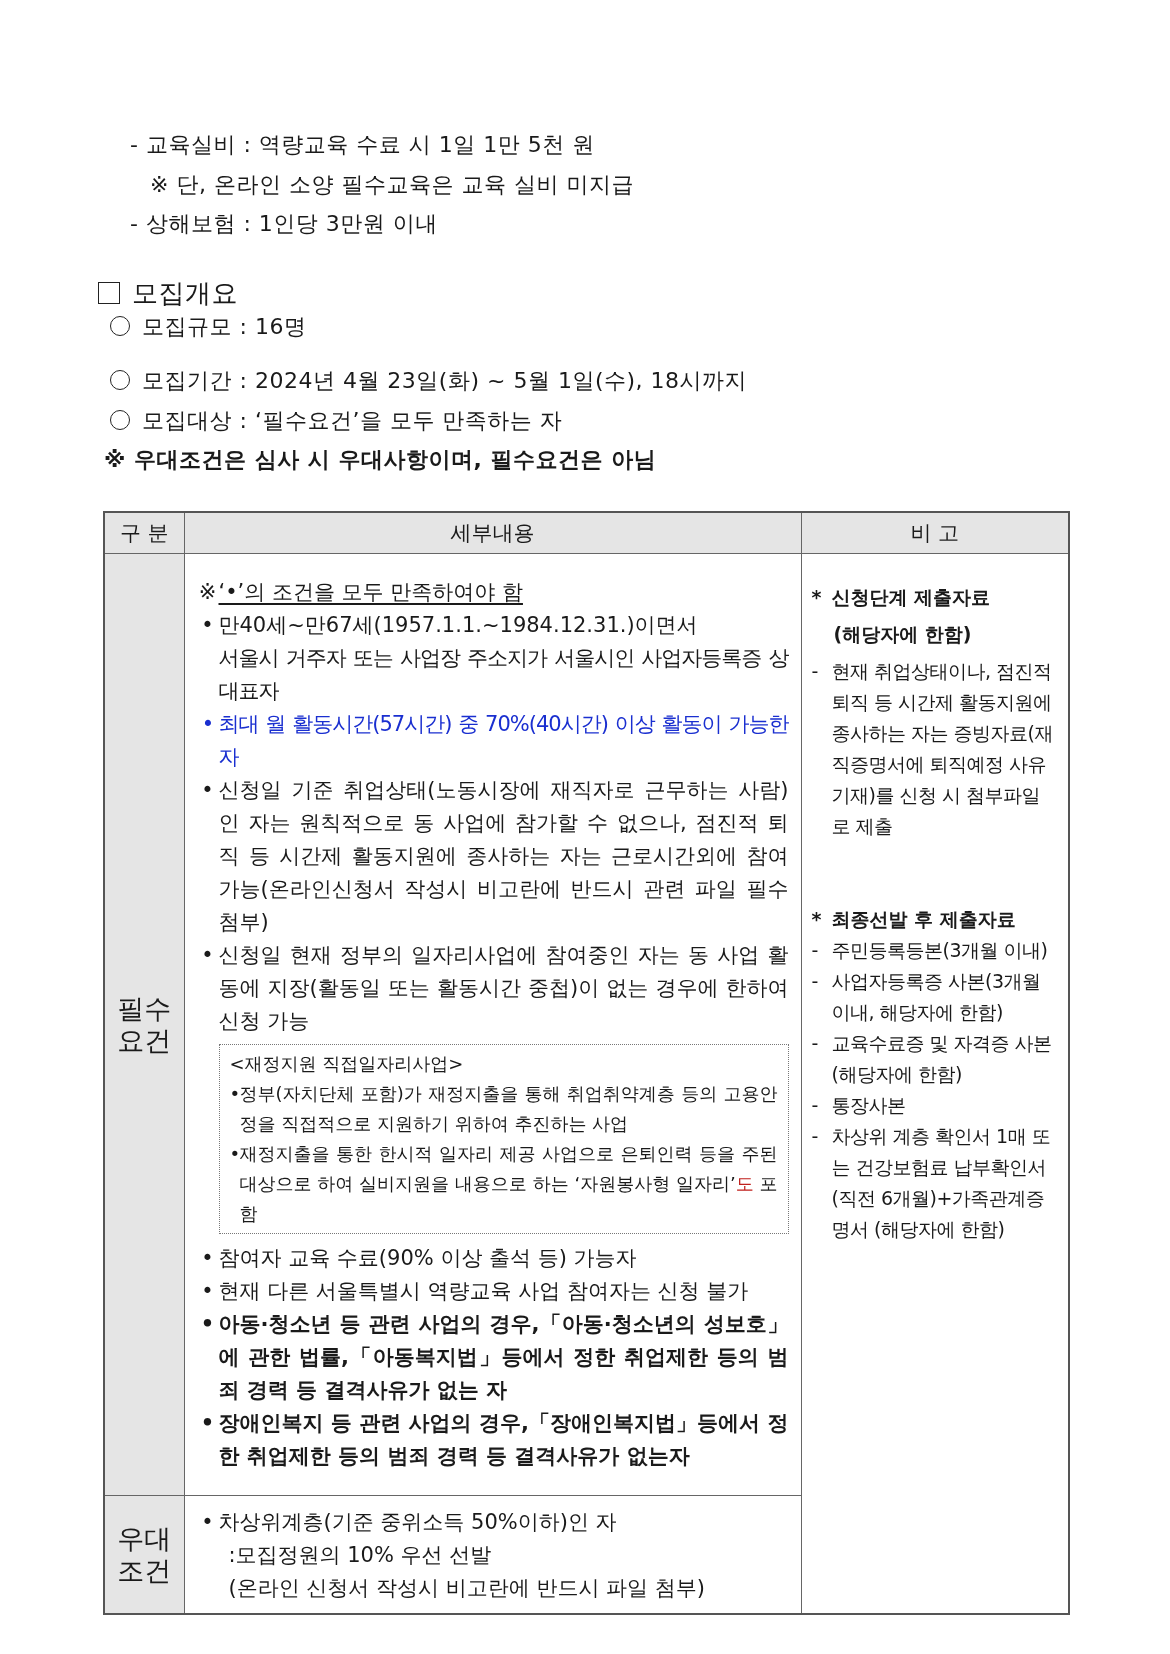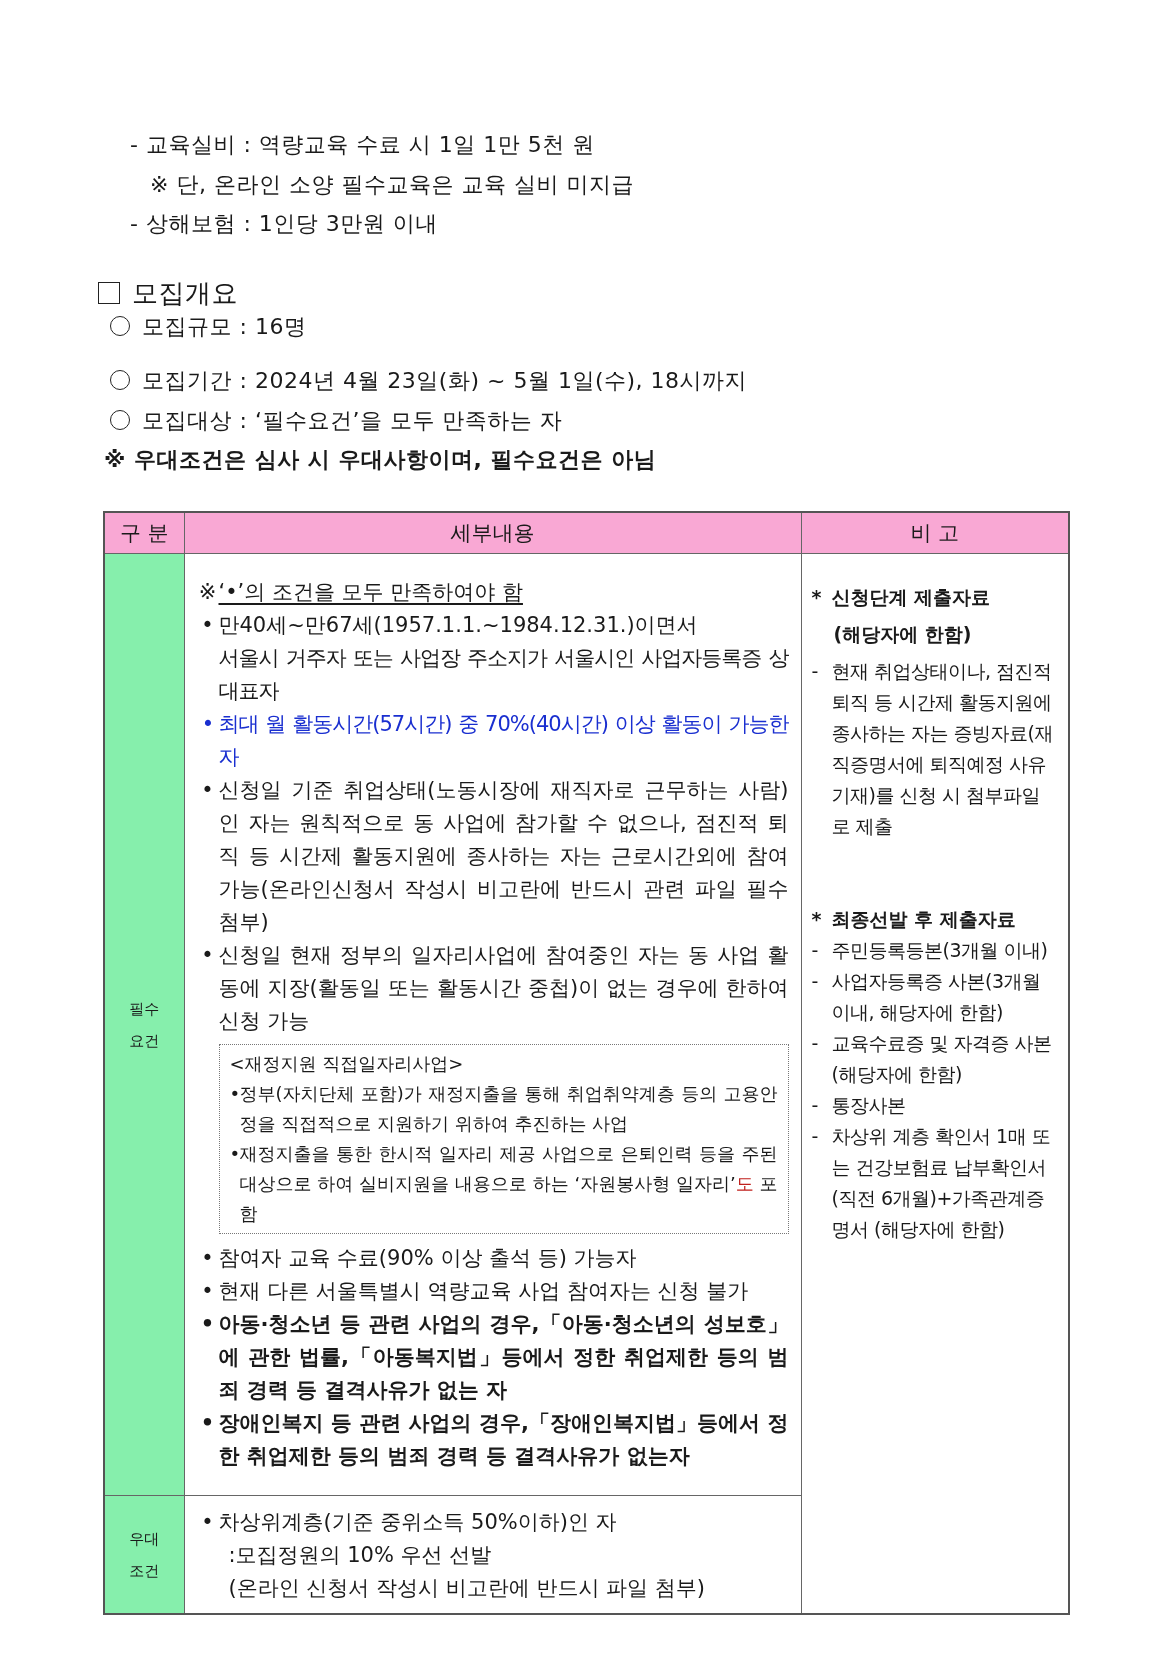--- a/index.html
+++ b/index.html
@@ -17,23 +17,23 @@
 
     table.req {
       position: absolute; left: 103px; top: 511px; width: 965px;
       border-collapse: collapse; table-layout: fixed;
       border: 2px solid #555;
     }
     table.req td, table.req th {
       border: 1.5px solid #666; padding: 0; vertical-align: top;
     }
     table.req th {
-      background: #f9a8d4; height: 40px; font-weight: normal; font-size: 21px; vertical-align: middle; text-align: center;
+      background: #e5e5e5; height: 40px; font-weight: normal; font-size: 21px; vertical-align: middle; text-align: center;
     }
-    .cat-cell { background: #86efac; text-align: center; vertical-align: middle !important; font-size: 15px; line-height: 32px; }
+    .cat-cell { background: #e5e5e5; text-align: center; vertical-align: middle !important; font-size: 27px; line-height: 32px; }
     .content-cell { padding: 22px 12px 22px 12px !important; font-size: 21px; line-height: 33px; }
     .note-cell { padding: 28px 14px 10px 10px !important; font-size: 19px; line-height: 31px; }
     .ct-row { display: flex; }
     .bullet { width: 22px; flex: 0 0 22px; text-align: center; }
     .ct-text { flex: 1; text-align: justify; }
     .blue { color: #1a2fd0; letter-spacing: -1px; }
     .red { color: #c0201c; }
     .u { text-decoration: underline; text-underline-offset: 4px; }
     .inset {
       margin: 6px 0 8px 22px; border: 1.5px dotted #777; padding: 4px 10px 4px 10px;

